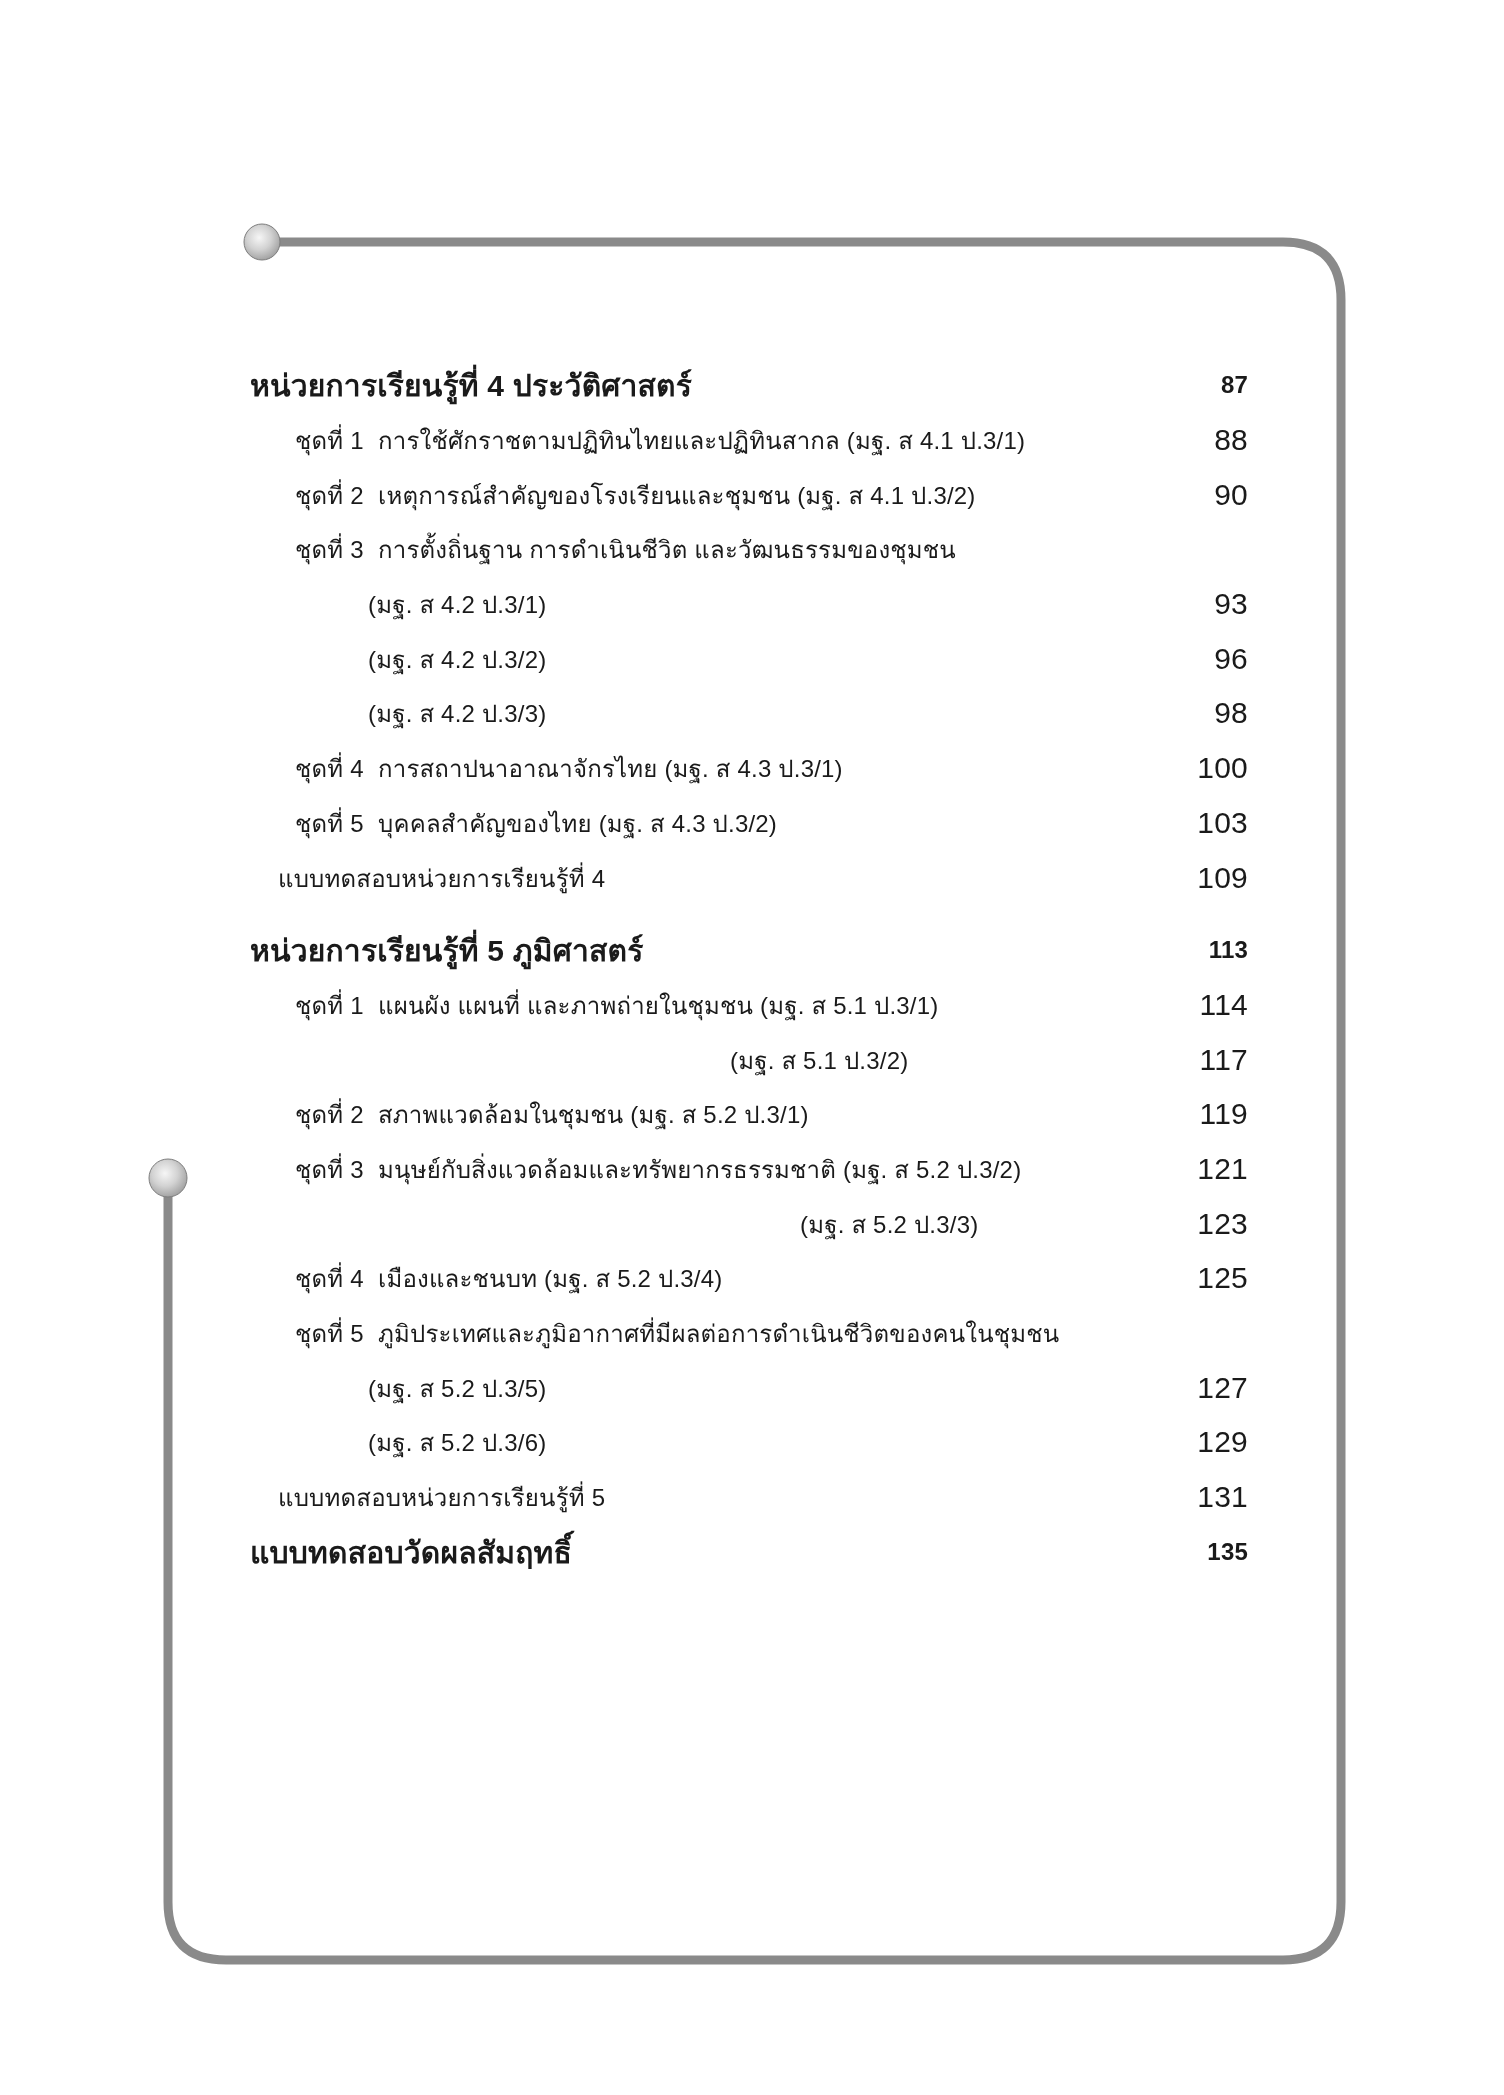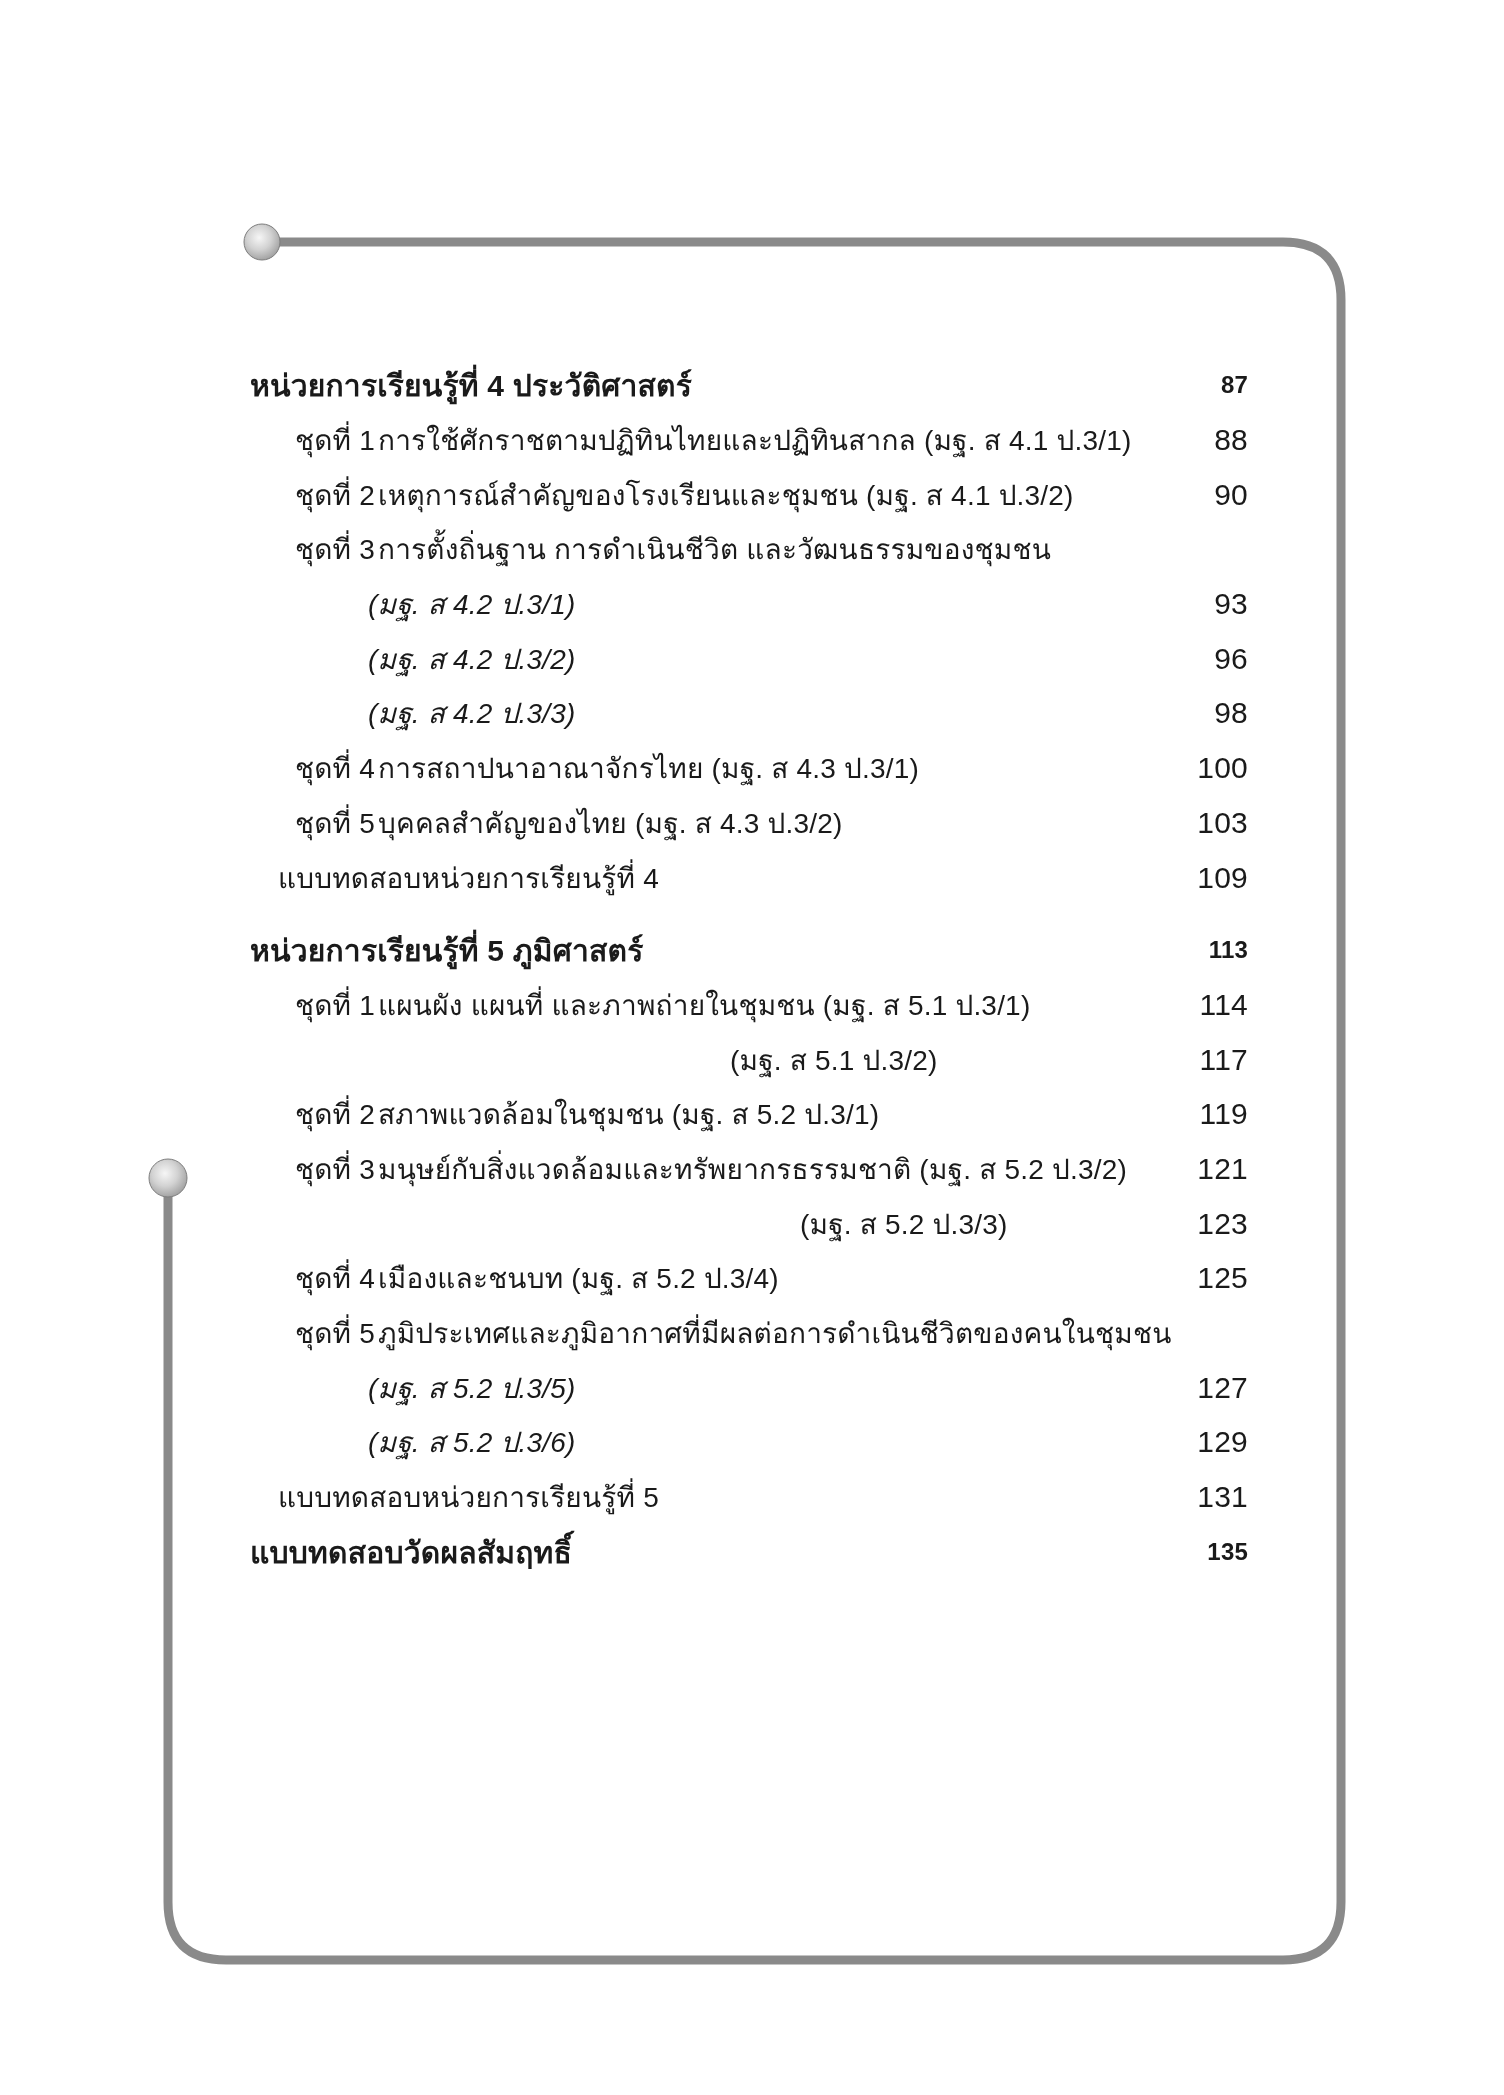--- a/index.html
+++ b/index.html
@@ -12,27 +12,27 @@
     color:#1a1a1a;
   }
   #frame-svg{position:absolute;left:0;top:0;width:1504px;height:2095px;}
   #toc{
     position:absolute;left:0;top:358px;width:1216px;
   }
   .toc-row{position:relative;height:54.7px;}
   .toc-row.gap{margin-top:18px;}
   .toc-row span{
     position:absolute;top:50%;transform:translateY(-50%);
-    white-space:nowrap;font-size:28px;letter-spacing:0.2px;
+    white-space:nowrap;font-size:24px;letter-spacing:0.2px;
   }
   .t-unit .label,.t-final .label{left:250px;font-weight:bold;font-size:30px;}
   .t-item .num{left:295px;}
   .t-item .label{left:378px;}
   .t-test .label{left:278px;}
-  .t-sub1 .label{left:368px;font-style:italic;}
+  .t-sub1 .label{left:368px;}
   .t-sub2 .label{left:632px;}
   .t-sub3 .label{left:730px;}
   .t-sub4 .label{left:800px;}
   .toc-row .page{
     left:1118px;width:130px;text-align:right;font-size:30px;
   }
   .t-unit .page,.t-final .page{font-weight:bold;font-size:24px;}
 </style>
 </head>
 <body>

